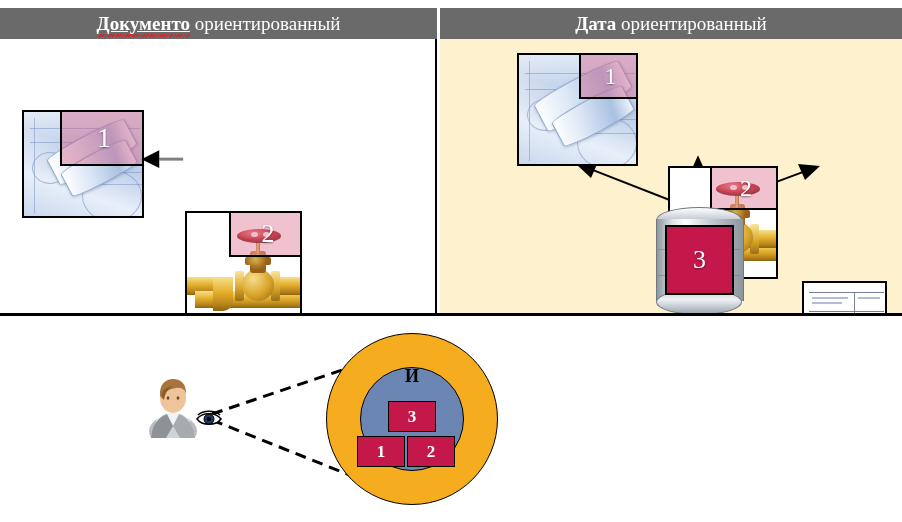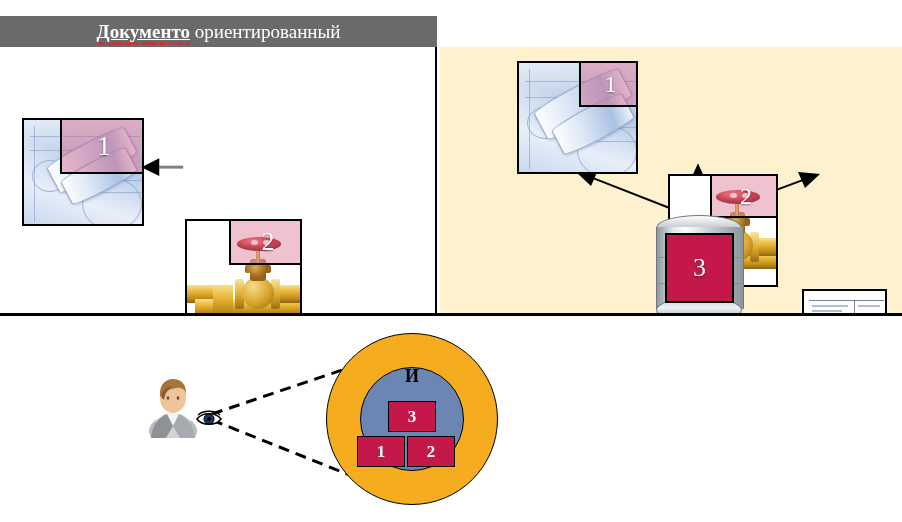--- a/index.html
+++ b/index.html
@@ -18,21 +18,21 @@
   
   #top-section {
     position: absolute;
     left: 0; top: 0;
     width: 902px;
     height: 315px;
   }
 
   .panel {
     position: absolute;
-    top: 16px;
+    top: 8px;
     height: 313px;
     box-sizing: border-box;
   }
   #panel-document {
     left: 0;
     width: 437px;
   }
   #panel-data {
     left: 440px;
     width: 462px;
@@ -397,20 +397,23 @@
 
       <svg class="arrow-layer" viewBox="0 0 437 282" preserveAspectRatio="none">
         <line x1="184" y1="121" x2="160" y2="121" stroke="#808080" stroke-width="3"></line>
         <polygon points="160,112 142,121 160,130" fill="#000000"></polygon>
       </svg>
     </div>
   </div>
 
   <div class="panel" id="panel-data">
 
+    <div class="panel-header">
+      <span class="kw">Дата</span><span> ориентированный</span>
+    </div>
 
     <div class="panel-body">
 
       <svg class="arrow-layer" viewBox="0 0 462 282" preserveAspectRatio="none">
 
         <line x1="252" y1="171" x2="148" y2="130" stroke="#000000" stroke-width="2"></line>
         <polygon points="136,126 158,124 151,140" fill="#000000"></polygon>
 
         <line x1="258" y1="171" x2="258" y2="135" stroke="#6B6B55" stroke-width="3"></line>
         <polygon points="250,135 258,117 266,135" fill="#000000"></polygon>

